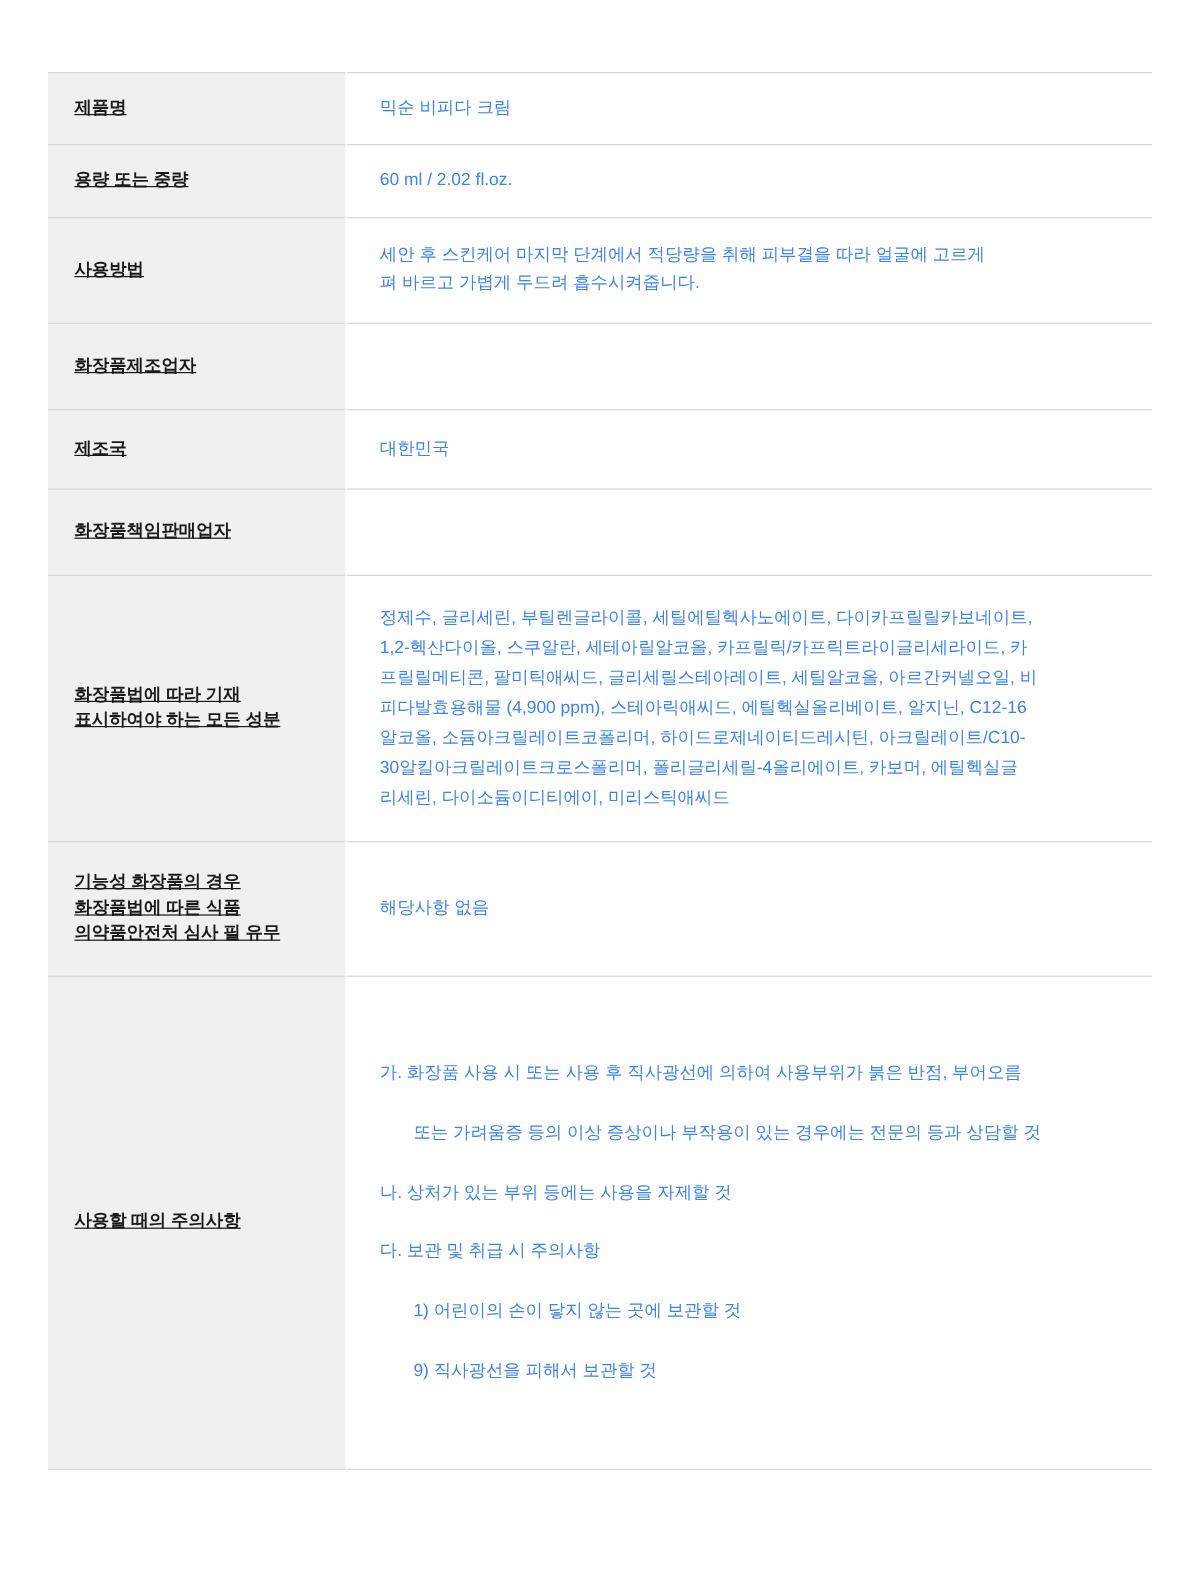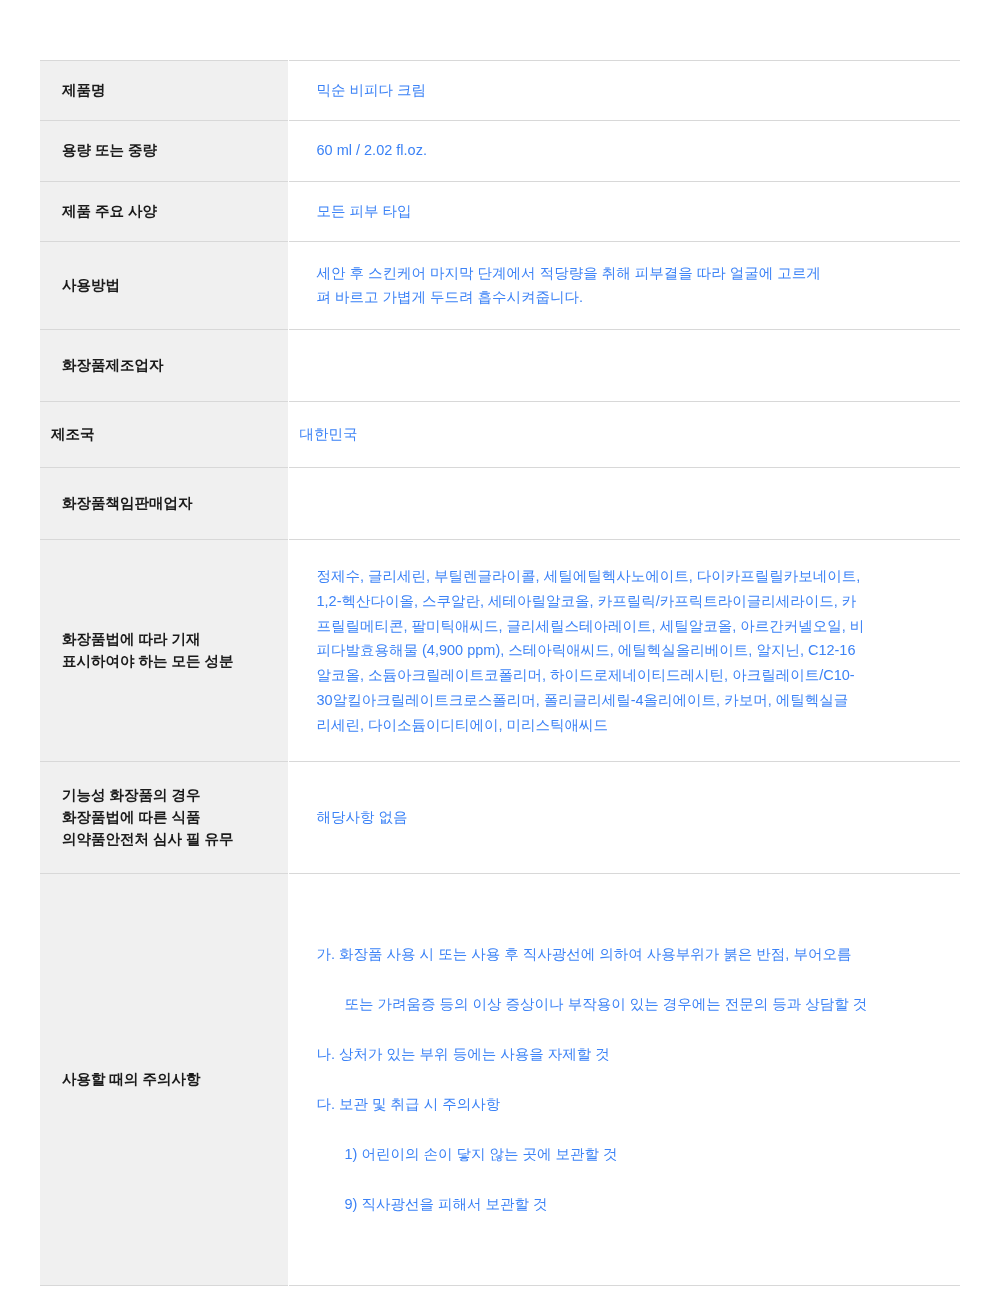--- a/index.html
+++ b/index.html
@@ -37,39 +37,40 @@
     text-align: left;
     vertical-align: middle;
     font-size: 14.5px;
     font-weight: bold;
     line-height: 1.5;
     color: #1a1a1a;
     padding: 18px 0 18px 22px;
     box-sizing: border-box;
     border-right: 1px solid #ffffff;
     white-space: pre-line;
+    text-decoration: underline;
   }
   table.spec td {
     vertical-align: middle;
     font-size: 14.5px;
     font-weight: normal;
     line-height: 1.62;
     color: #3b82f6;
     padding: 18px 24px 18px 28px;
     box-sizing: border-box;
     background: #ffffff;
     white-space: pre-line;
   }
   tr.r-name th, tr.r-name td { height: 58px; }
   tr.r-volume th, tr.r-volume td { height: 58px; }
   tr.r-spec th, tr.r-spec td { height: 58px; }
   tr.r-period th, tr.r-period td { height: 76px; }
   tr.r-usage th, tr.r-usage td { height: 88px; }
   tr.r-maker th, tr.r-maker td { height: 72px; }
-  tr.r-country th, tr.r-country td { height: 66px; padding-left: 11px; }
+  tr.r-country th, tr.r-country td { height: 66px; }
   tr.r-seller th, tr.r-seller td { height: 72px; }
   tr.r-ingredients th, tr.r-ingredients td { height: 222px; }
   tr.r-functional th, tr.r-functional td { height: 112px; }
   tr.r-caution th, tr.r-caution td { height: 212px; }
 
   tr.r-ingredients td,
   tr.r-caution td {
     vertical-align: middle;
     line-height: 1.72;
   }
@@ -85,24 +86,20 @@
 <div class="page">
   <table class="spec">
     <tbody>
       <tr class="r-name">
         <th>제품명</th>
         <td>믹순 비피다 크림</td>
       </tr>
       <tr class="r-volume">
         <th>용량 또는 중량</th>
         <td>60 ml / 2.02 fl.oz.</td>
-      </tr>
-      <tr class="r-spec">
-        <th>제품 주요 사양</th>
-        <td>모든 피부 타입</td>
       </tr>
       <tr class="r-usage">
         <th>사용방법</th>
         <td>세안 후 스킨케어 마지막 단계에서 적당량을 취해 피부결을 따라 얼굴에 고르게
 펴 바르고 가볍게 두드려 흡수시켜줍니다.</td>
       </tr>
       <tr class="r-maker">
         <th>화장품제조업자</th>
         <td></td>
       </tr>

